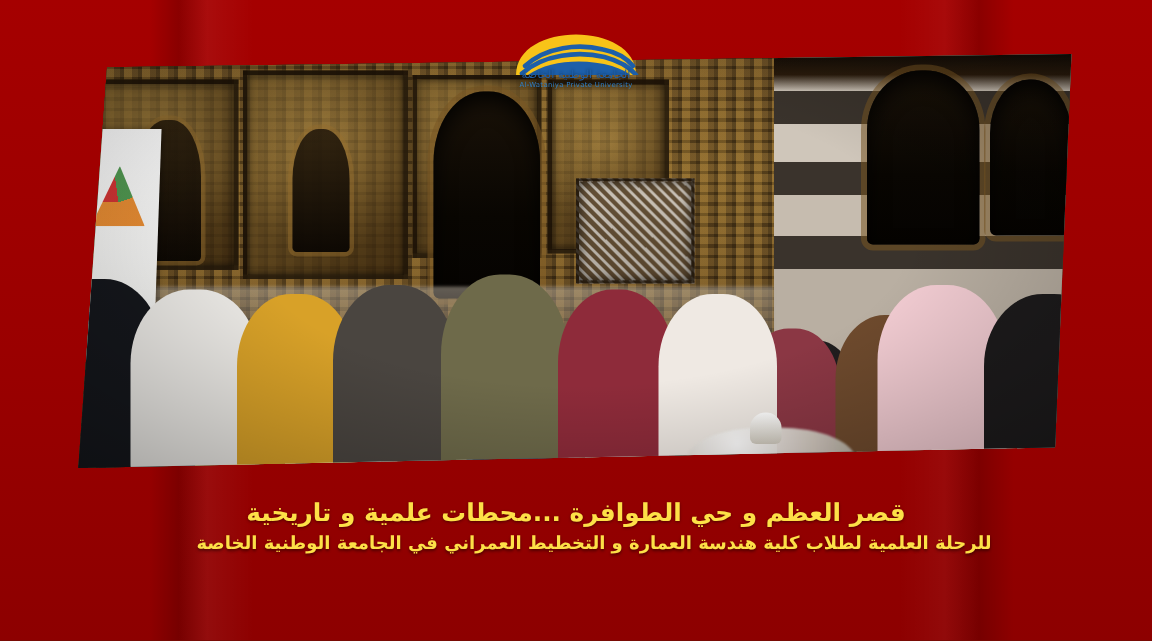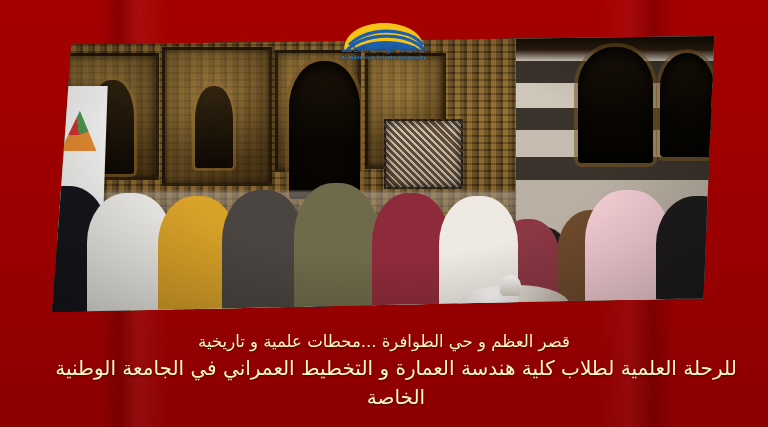--- a/index.html
+++ b/index.html
@@ -230,46 +230,46 @@
     top: 0;
     transform: translateX(-50%);
     width: 112px;
     height: 72px;
     text-align: center;
   }
   .logo svg { display: block; }
   .logo-ar, .logo-en {
     display: block;
     color: #1f5fa8;
-    font-weight: bold;
+    font-weight: normal;
     letter-spacing: 0.2px;
     line-height: 1;
     text-shadow: 0 0 2px rgba(0,0,0,0.45);
   }
   .logo-ar { font-size: 7.5px; margin-top: -4px; }
   .logo-en { font-size: 4.6px; margin-top: 2px; color:#2f7ec4; }
 
   
   .caption {
     position: absolute;
     left: 0;
     right: 0;
     top: 330px;
     text-align: center;
     direction: rtl;
   }
   .caption-line {
     display: block;
-    color: #fef9c3;
-    font-weight: normal;
+    color: #fde047;
+    font-weight: bold;
     line-height: 1.45;
     text-shadow: 0 1px 2px rgba(0,0,0,0.45);
   }
   .caption-line-1 { font-size: 16.5px; }
-  .caption-line-2 { font-size: 20px; margin-left: 24px; }
+  .caption-line-2 { font-size: 12px; margin-left: 24px; }
 
   .site-url {
     position: absolute;
     left: 0;
     right: 0;
     top: 396px;
     text-align: center;
     color: #f3eaea;
     font-size: 15px;
     letter-spacing: 0.6px;

